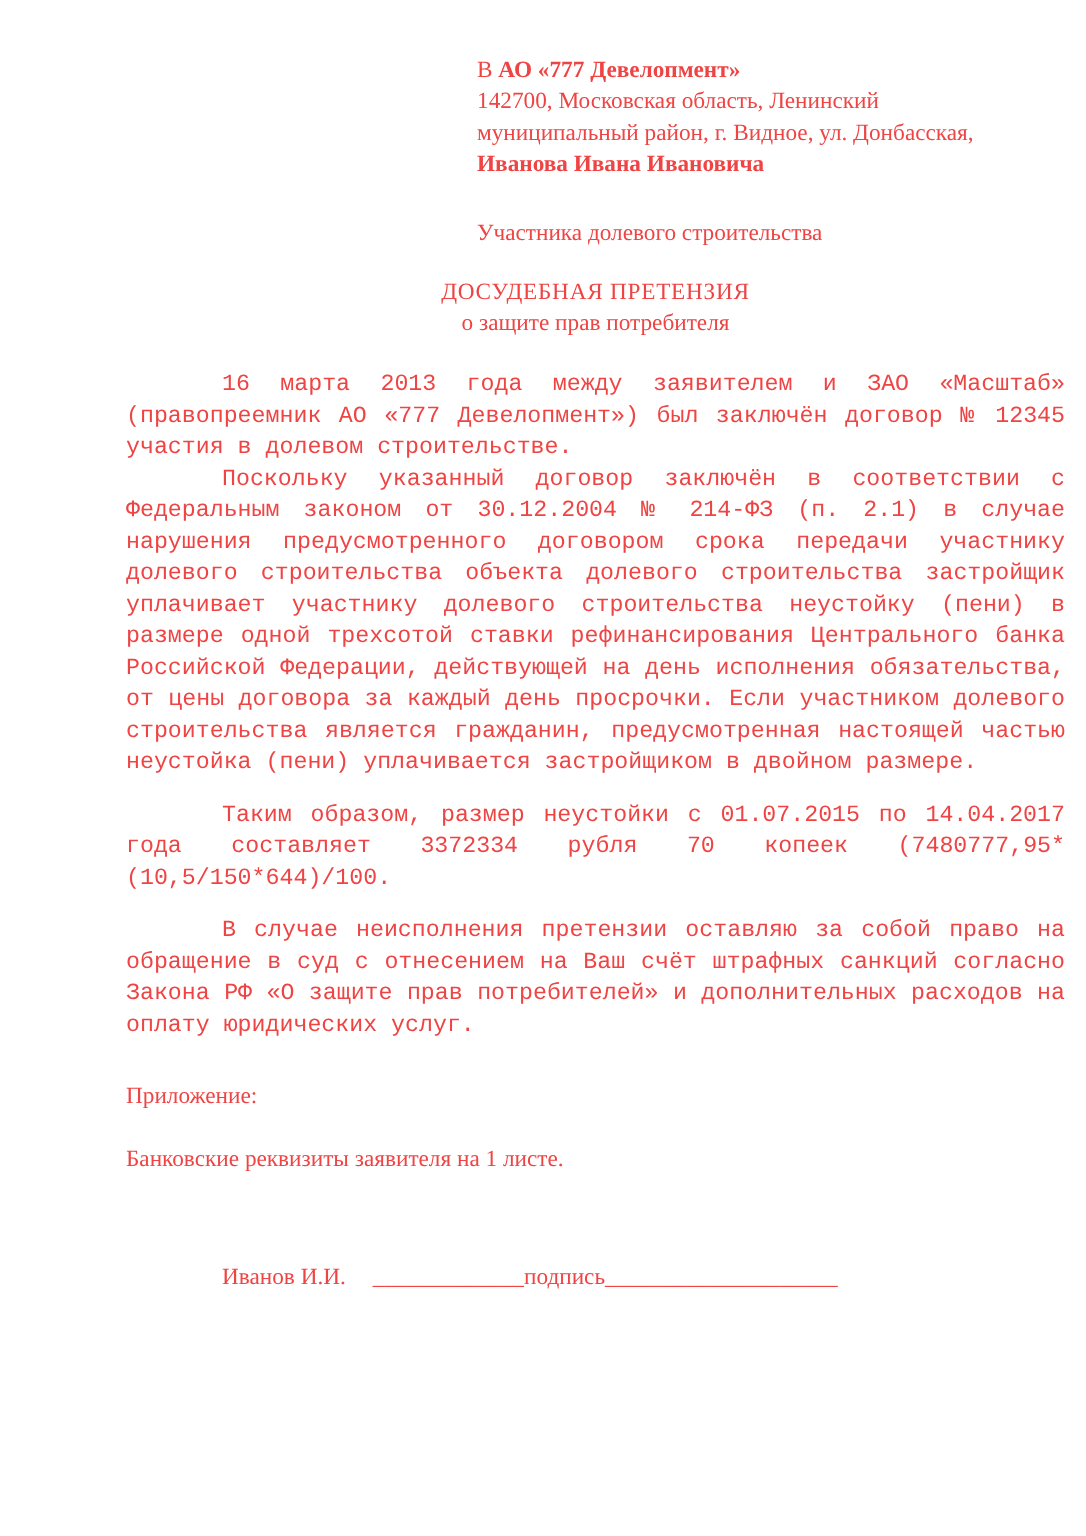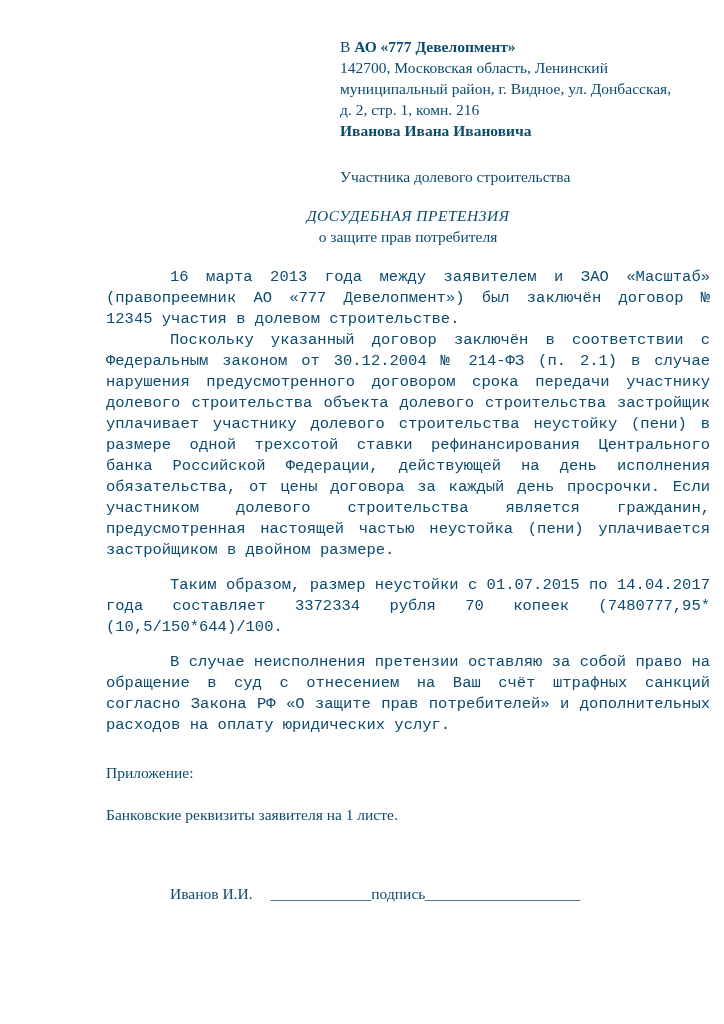--- a/index.html
+++ b/index.html
@@ -1,34 +1,34 @@
 <!DOCTYPE html>
 <html lang="ru"><head>
 <meta charset="utf-8">
 <style>
   html, body { margin: 0; padding: 0; background: #ffffff; }
   .page {
     position: relative;
     width: 724px;
     height: 1024px;
     background: #ffffff;
-    color: #0c4a6e;
+    color: #ef4444;
     font-family: "Liberation Serif", "DejaVu Serif", serif;
     font-size: 15.5px;
     line-height: 21px;
     box-sizing: border-box;
-    padding: 36px 14px 0 106px;
+    padding: 36px 14px 0 84px;
     overflow: hidden;
   }
   .recipient-block { margin-left: 234px; width: 356px; }
   .recipient-block .line { white-space: nowrap; }
   .sender-role { margin-top: 25px; }
   .bold { font-weight: bold; }
   .title-block { text-align: center; margin-top: 18px; }
-  .title-main { letter-spacing: 0.5px; font-style: italic; }
+  .title-main { letter-spacing: 0.5px; }
   .body-block { margin-top: 20px; font-family: Liberation Mono, monospace; }
   .body-block p {
     margin: 0;
     text-align: justify;
     text-indent: 64px;
   }
   .body-block p.gap-before { margin-top: 14px; }
   .attachment-label { margin-top: 26px; font-family: Liberation Serif, serif; }
   .attachment-item { margin-top: 21px; }
   .signature-row { margin-top: 58px; padding-left: 64px; white-space: nowrap; }
@@ -38,21 +38,20 @@
 <body>
 
 <div class="page">
 
   <div class="recipient-block">
     <div class="line">
       <span>В </span><span class="bold">АО «777 Девелопмент»</span>
     </div>
     <div class="line">142700, Московская область, Ленинский</div>
     <div class="line">муниципальный район, г. Видное, ул. Донбасская,</div>
-    <div class="line">д. 2, стр. 1, комн. 216</div>
     <div class="line bold">Иванова Ивана Ивановича</div>
     <div class="line sender-role">Участника долевого строительства</div>
   </div>
 
   <div class="title-block">
     <div class="title-main">ДОСУДЕБНАЯ ПРЕТЕНЗИЯ</div>
     <div class="title-sub">о защите прав потребителя</div>
   </div>
 
   <div class="body-block">

